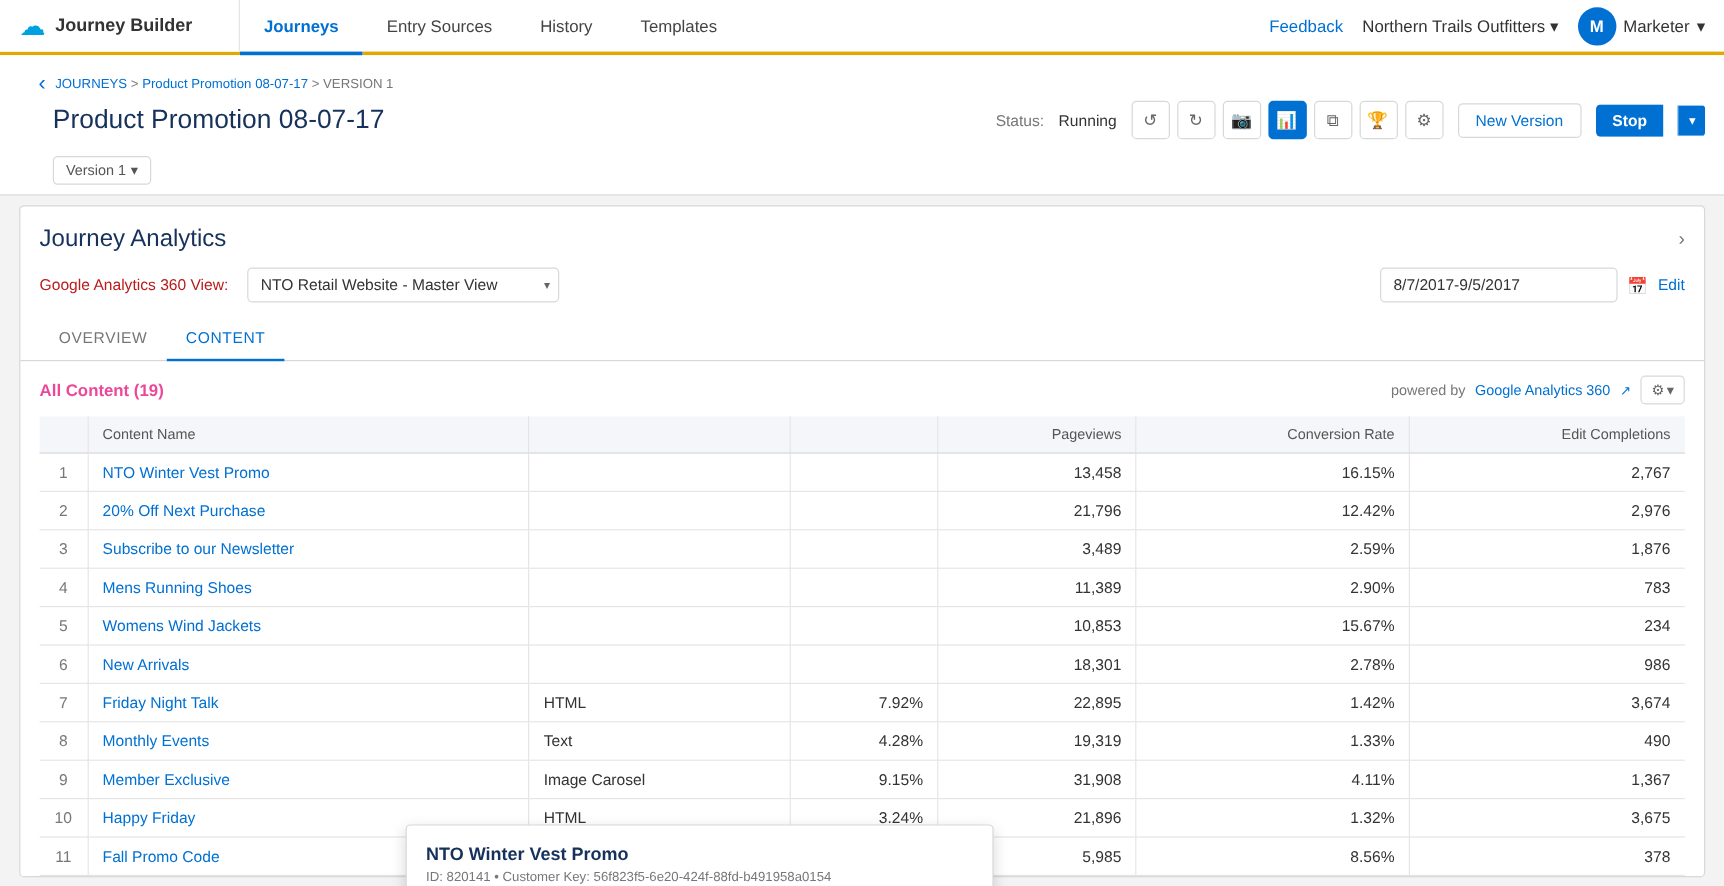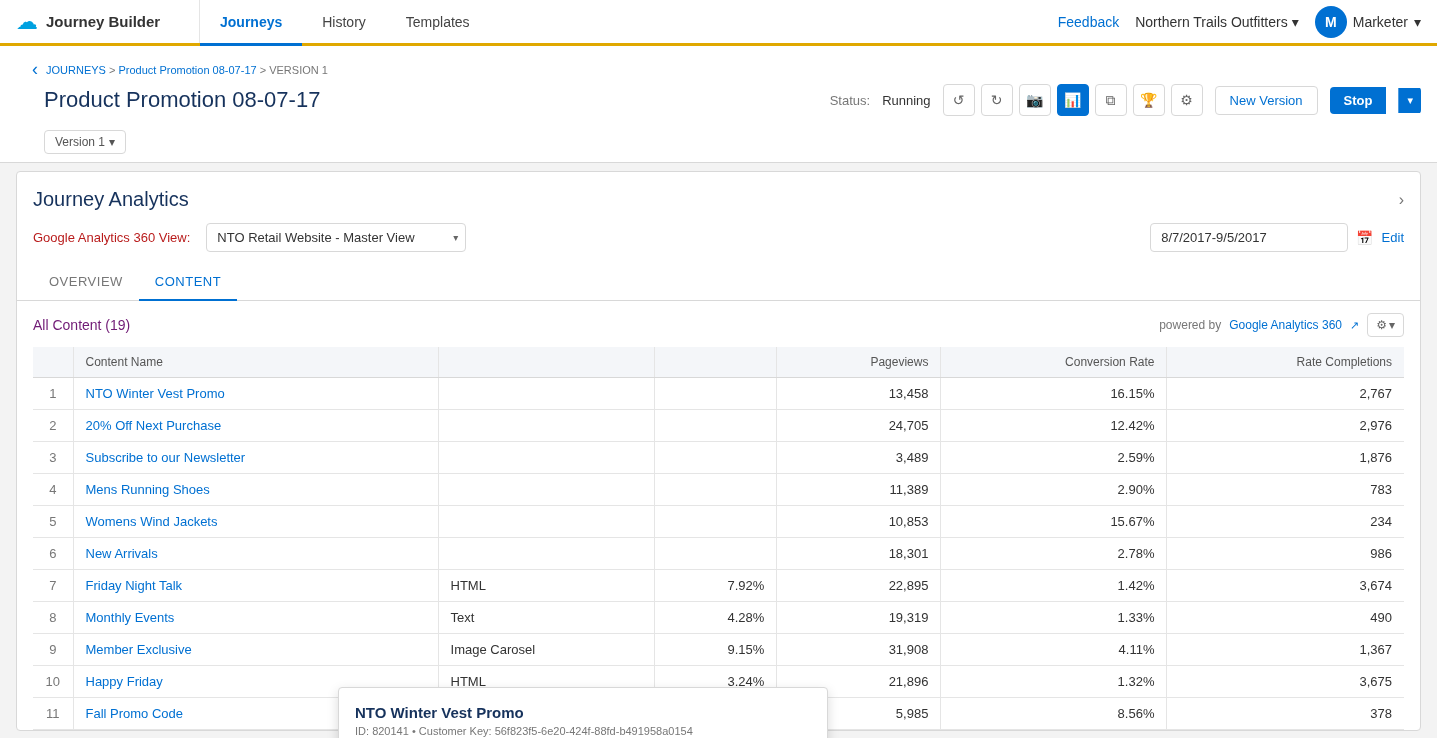--- a/index.html
+++ b/index.html
@@ -121,21 +121,21 @@
       border-bottom: 2px solid transparent; margin-bottom: -1px;
       text-transform: uppercase; font-weight: 500; letter-spacing: 0.5px;
     }
     .content-tab.active { color: #0070d2; border-bottom: 2px solid #0070d2; }
 
     
     .table-section { padding: 12px 16px 0; }
     .table-header-row {
       display: flex; align-items: center; justify-content: space-between; margin-bottom: 10px;
     }
-    .table-title { font-size: 14px; color: #701a75; font-weight: 400; }
+    .table-title { font-size: 14px; color: #ec4899; font-weight: 700; }
     .table-header-right { display: flex; align-items: center; gap: 8px; }
     .powered-by { font-size: 12px; color: #777; }
     .ga-link { color: #0070d2; font-size: 12px; text-decoration: none; }
     .settings-btn {
       display: flex; align-items: center; gap: 2px; padding: 4px 8px;
       border: 1px solid #d8d8d8; border-radius: 4px; background: #fff;
       cursor: pointer; font-size: 12px; color: #666;
     }
 
     
@@ -174,20 +174,21 @@
 </head>
 <body>
 
 <nav class="top-nav">
   <div class="top-nav-brand">
     <span class="brand-cloud-icon">☁</span>
     <span class="brand-name">Journey Builder</span>
   </div>
   <div class="top-nav-tabs">
     <a class="nav-tab active">Journeys</a>
+    <a class="nav-tab">Entry Sources</a>
     <a class="nav-tab">History</a>
     <a class="nav-tab">Templates</a>
   </div>
   <div class="top-nav-right">
     <a class="feedback-link">Feedback</a>
     <div class="org-selector">
       <span>Northern Trails Outfitters</span>
       <span>▾</span>
     </div>
     <div class="user-selector">
@@ -284,39 +285,39 @@
       <div style="position:relative;">
         <table class="data-table">
           <thead>
             <tr>
               <th></th>
               <th>Content Name</th>
               <th></th>
               <th class="num"></th>
               <th class="num">Pageviews</th>
               <th class="num">Conversion Rate</th>
-              <th class="num">Rate Completions</th>
+              <th class="num">Edit Completions</th>
             </tr>
           </thead>
           <tbody id="table-body">
           <tr>
       <td class="row-num">1</td>
       <td class="link-cell"><a href="#">NTO Winter Vest Promo</a></td>
       <td></td>
       <td class="num"></td>
       <td class="num">13,458</td>
       <td class="num">16.15%</td>
       <td class="num">2,767</td>
     </tr>
               <tr>
       <td class="row-num">2</td>
       <td class="link-cell"><a href="#">20% Off Next Purchase</a></td>
       <td></td>
       <td class="num"></td>
-      <td class="num">24,705</td>
+      <td class="num">21,796</td>
       <td class="num">12.42%</td>
       <td class="num">2,976</td>
     </tr>
               <tr>
       <td class="row-num">3</td>
       <td class="link-cell"><a href="#">Subscribe to our Newsletter</a></td>
       <td></td>
       <td class="num"></td>
       <td class="num">3,489</td>
       <td class="num">2.59%</td>

